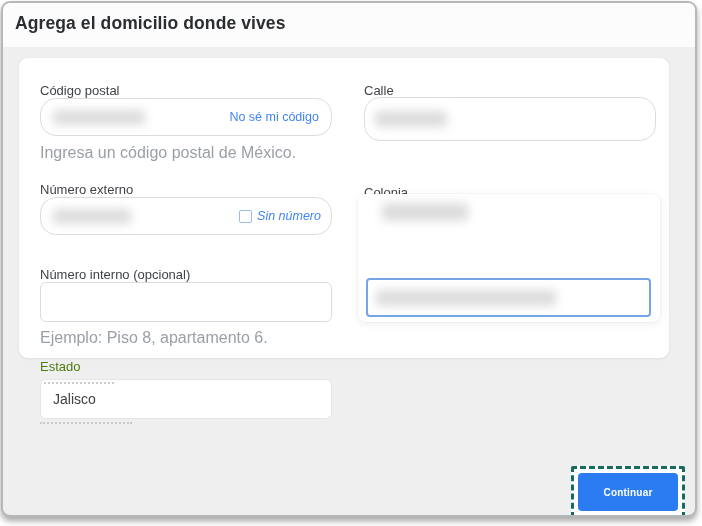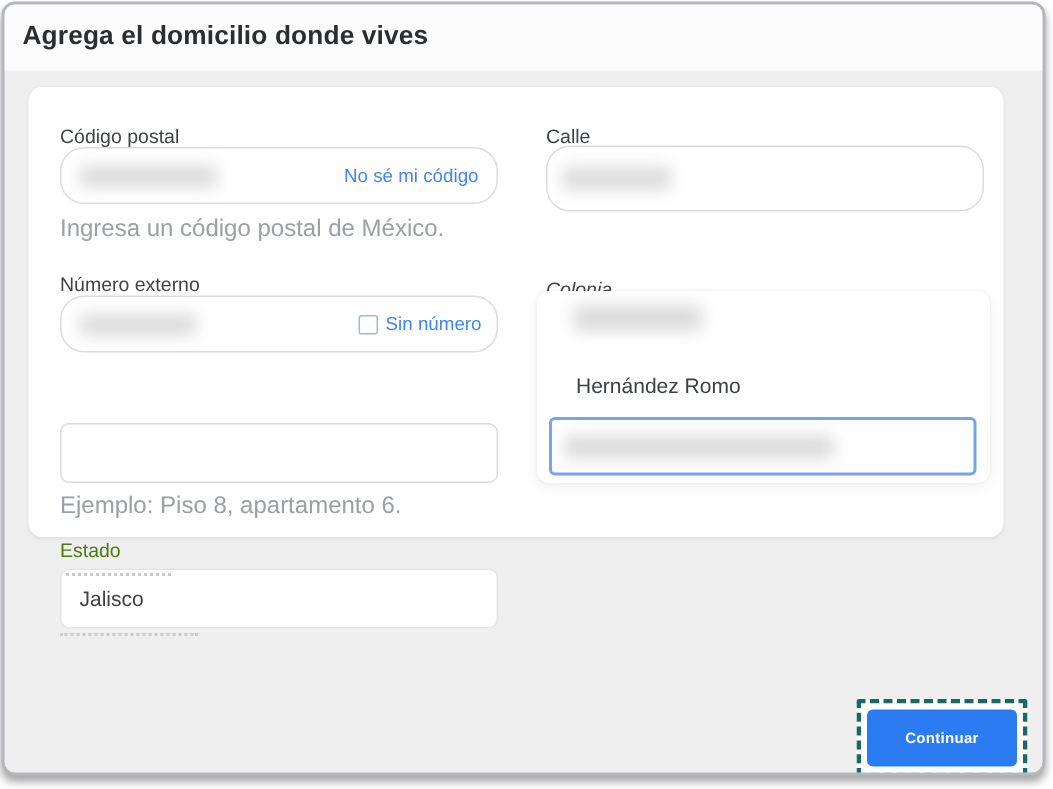--- a/index.html
+++ b/index.html
@@ -102,52 +102,52 @@
     <div class="col col1">
 
       <div class="field-label" style="top:25px;">Código postal</div>
       <div class="input-box" style="top:40px; height:38px;">
         <div class="blur-blob" style="left:12px; top:11px; width:92px; height:15px;"></div>
         <span class="inline-link">No sé mi código</span>
       </div>
       <div class="helper-text" style="top:86px;">Ingresa un código postal de México.</div>
 
       <div class="field-label" style="top:124px;">Número externo</div>
-      <div class="input-box" style="top:139px; height:38px;">
+      <div class="input-box" style="top:139px; height:38px;font-style:italic;">
         <div class="blur-blob" style="left:12px; top:11px; width:78px; height:15px;"></div>
         <div class="checkbox-row">
           <span class="checkbox-square"></span>
           <span class="checkbox-label">Sin número</span>
         </div>
       </div>
 
+      <div class="field-label" style="top:209px;">Número interno (opcional)</div>
       <input class="input-el" style="top: 224px; height: 40px;" value="">
       <div class="helper-text" style="top:271px;">Ejemplo: Piso 8, apartamento 6.</div>
 
       <div class="field-label" style="top:301px; color:#4d7c0f;">Estado</div>
       <input class="input-el" style="top: 321px; height: 40px;" disabled="" value="Jalisco">
       <div class="dotted-artifact" style="left:4px; top:324px; width:70px;"></div>
       <div class="dotted-artifact" style="left:0px; top:364px; width:92px;"></div>
 
     </div>
 
     <div class="col col2">
 
       <div class="field-label" style="top:25px;">Calle</div>
       <div class="input-box" style="top:39px; height:44px;">
         <div class="blur-blob" style="left:10px; top:13px; width:72px; height:16px;"></div>
       </div>
 
-      <div class="field-label" style="top:127px;font-style:italic;">Colonia</div>
+      <div class="field-label" style="top:127px;">Colonia</div>
 
       <div class="dropdown-panel">
         <div class="option-text" style="left:24px; top:6px; width:240px; height:22px;">
           <div class="blur-blob" style="left:0px; top:3px; width:86px; height:18px;"></div>
         </div>
-        <div class="option-text" style="left:26px; top:55px;">Hernández Romo</div>
         <div class="focused-input">
           <div class="blur-blob" style="left:8px; top:10px; width:180px; height:16px;"></div>
         </div>
       </div>
 
     </div>
 
   </div>
 
   <div class="annotation-box">

